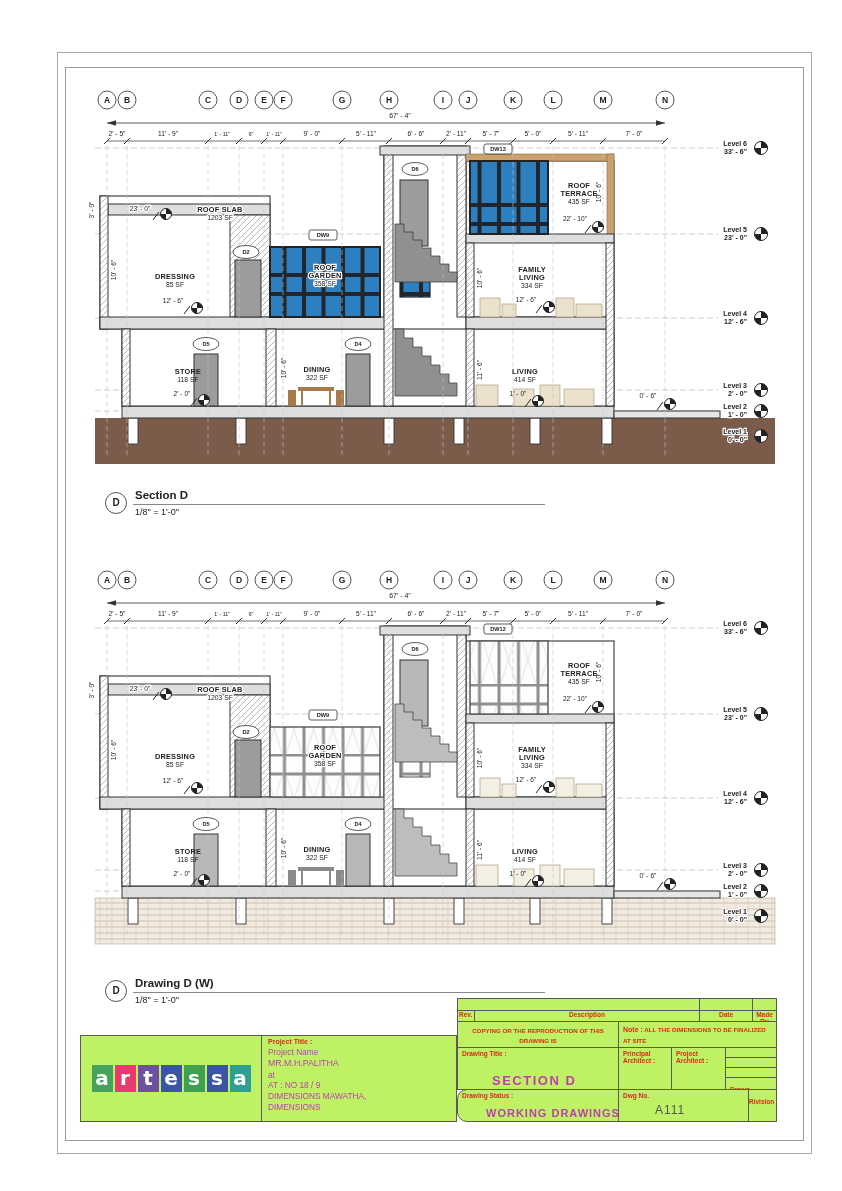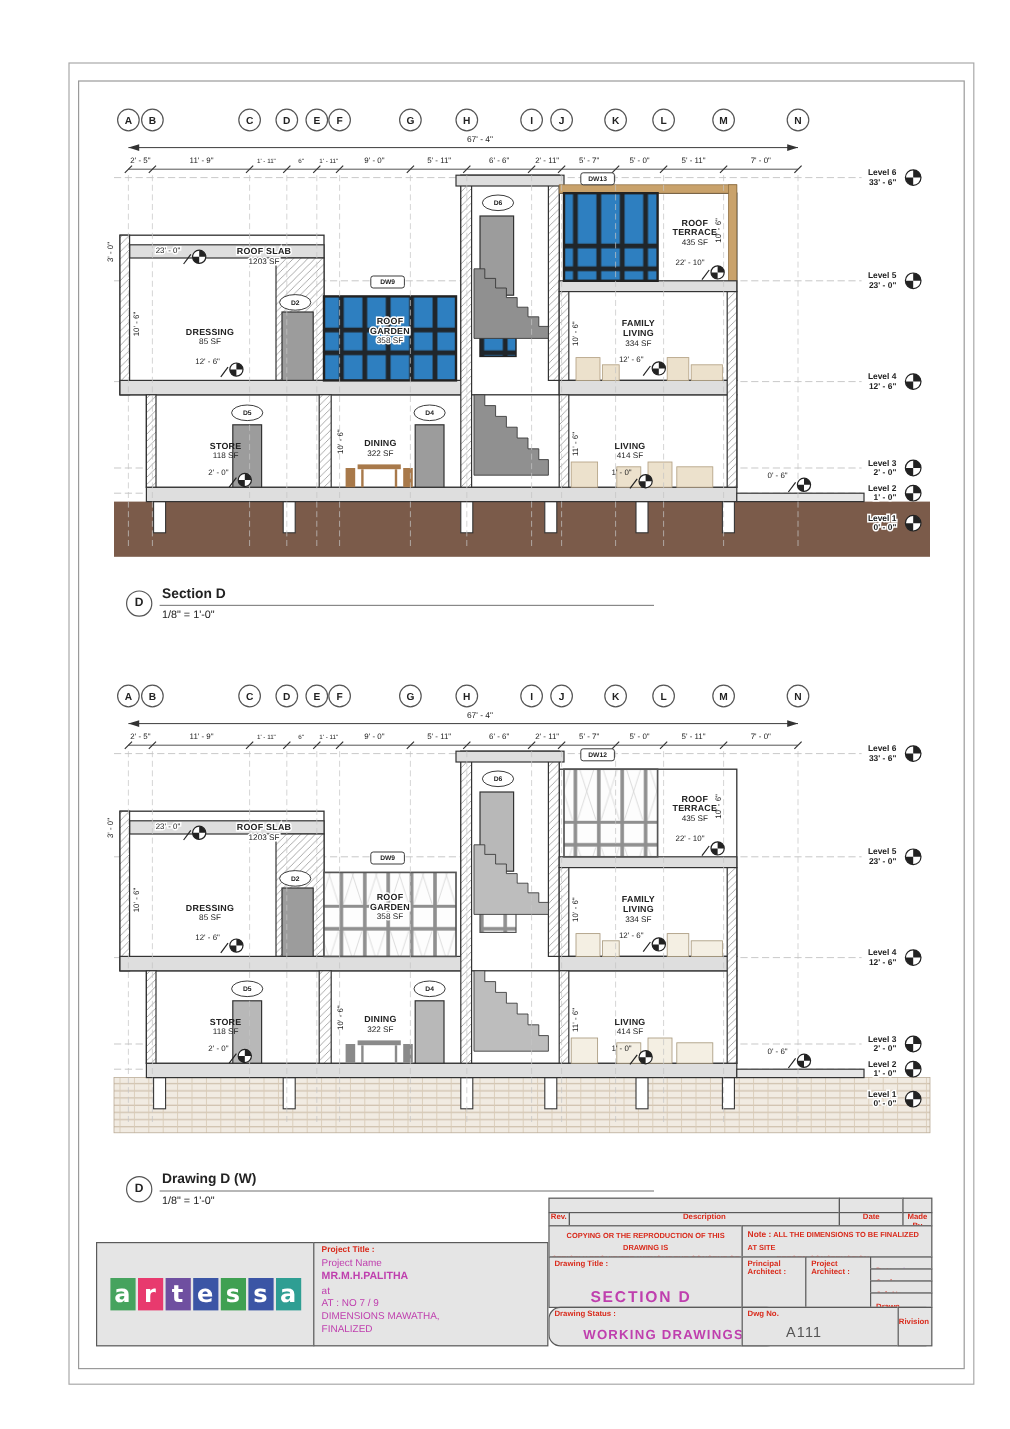--- a/index.html
+++ b/index.html
@@ -20,32 +20,32 @@
   .lv{font-size:7px;font-weight:bold;text-anchor:end;}
   .tg{font-size:5.6px;font-weight:bold;text-anchor:middle;}
   .halo{paint-order:stroke;stroke:#ffffff;stroke-width:2.4px;}
   .sec-title{position:absolute;left:105px;width:460px;}
   .sec-title .bub{position:absolute;left:0;top:3px;width:20px;height:20px;border:1px solid #555;
        border-radius:50%;text-align:center;line-height:20px;font-size:10px;font-weight:bold;color:#222;}
   .sec-title .nm{position:absolute;left:30px;top:0;font-size:11.5px;font-weight:bold;color:#222;}
   .sec-title .rule{position:absolute;left:28px;top:15px;width:412px;border-bottom:1px solid #888;}
   .sec-title .sc{position:absolute;left:30px;top:18px;font-size:9px;color:#222;}
   
-  .tbcell{position:absolute;border:1px solid #5a5a5a;box-sizing:border-box;background:#e5e5e5;}
+  .tbcell{position:absolute;border:1px solid #5a5a5a;box-sizing:border-box;background:#bef264;}
   .rlab{color:#d92b1c;font-weight:bold;font-size:6.5px;}
   .rlab2{color:#d92b1c;font-weight:bold;font-size:7px;}
   .copytxt{color:#d92b1c;font-weight:bold;font-size:6.2px;text-align:center;line-height:1.55;padding-top:4px;}
   .notetxt{color:#d92b1c;font-weight:bold;font-size:6.2px;line-height:1.5;padding:3px 2px 0 4px;}
   .pval{color:#8a3fc6;}
   .cell-pad{padding:2px 0 0 4px;}
   .dt-val{font-size:13px;letter-spacing:1.5px;color:#bf3fae;margin:16px 0 0 34px;font-weight:bold;}
   .st-val{font-size:11px;letter-spacing:1px;color:#bf3fae;text-align:center;margin-top:8px;font-weight:bold;}
   .dwg-val{font-size:12px;color:#555;margin:4px 0 0 36px;letter-spacing:1px;}
   .proj{font-size:8.3px;color:#bf3fae;line-height:1.32;padding:2px 0 0 6px;}
-  .proj .client{font-weight:bold;font-size:8.8px;}
+  .proj .client{font-weight:normal;font-size:8.8px;}
   .logo{display:flex;align-items:center;justify-content:center;height:100%;gap:2px;}
   .logo span{display:inline-block;width:21px;height:27px;line-height:26px;text-align:center;
        color:#fff;font-weight:bold;font-size:20px;font-family:"DejaVu Sans",sans-serif;}
   .logo span:nth-child(1){background:#46a35e;}
   .logo span:nth-child(2){background:#e83a6e;}
   .logo span:nth-child(3){background:#6f4fa0;}
   .logo span:nth-child(4){background:#3b55a5;}
   .logo span:nth-child(5){background:#3fa052;}
   .logo span:nth-child(6){background:#3b55a5;}
   .logo span:nth-child(7){background:#2f9e93;}
@@ -573,18 +573,18 @@
       <span>s</span>
       <span>a</span>
     </div>
   </div>
   <div class="tbcell" style="left:261px;top:1035px;width:196px;height:87px;">
     <div class="rlab2 cell-pad" style="padding-left:6px;">Project Title :</div>
     <div class="proj">
       <div>Project Name</div>
       <div class="client">MR.M.H.PALITHA</div>
       <div>at</div>
-      <div>AT : NO 7 / 9</div>
+      <div>AT : NO 18 / 9</div>
       <div>DIMENSIONS MAWATHA,</div>
-      <div>FINALIZED</div>
+      <div>DIMENSIONS</div>
     </div>
   </div>
 </div>
 
 </body></html>

